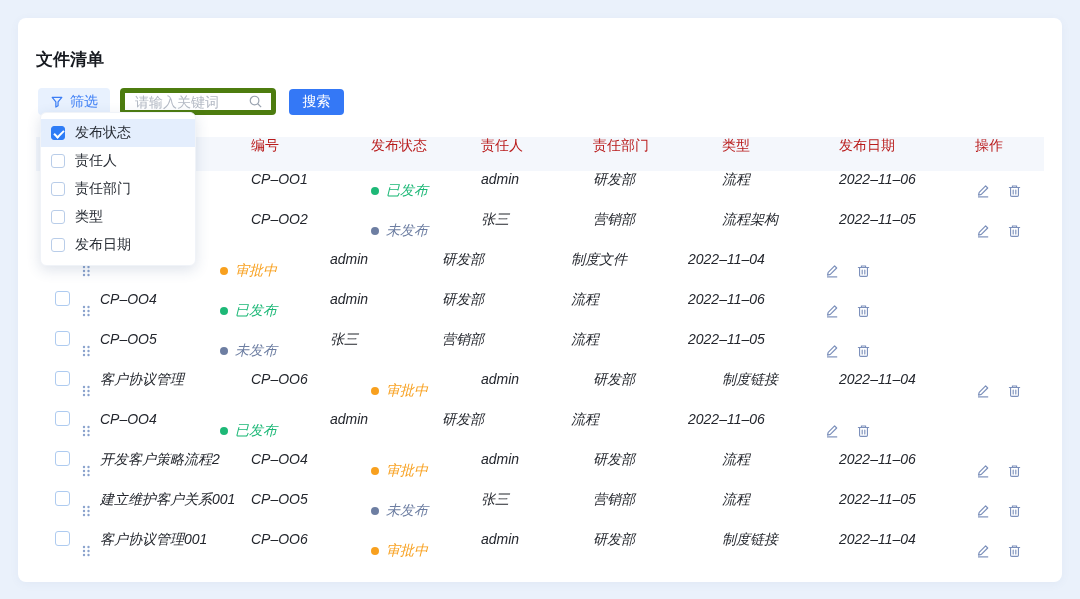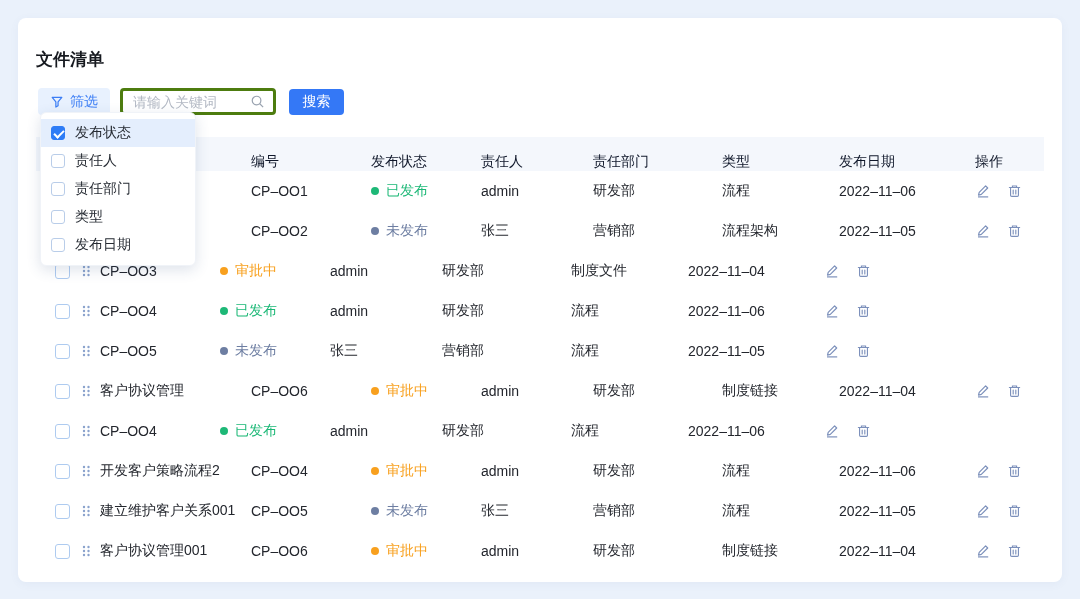--- a/index.html
+++ b/index.html
@@ -22,36 +22,36 @@
   }
   
   .toolbar { display:flex; align-items:center; margin-top:17px; height:27px; }
   .filter-btn {
     display:flex; align-items:center; gap:6px; height:27px; padding:0 12px;
     background:#e8f1fe; color:#3b7df5; font-size:14px; border:none; border-radius:4px;
     cursor:pointer; margin-left:2px;
   }
   .search-box {
     display:flex; align-items:center; height:27px; width:156px;
-    border:3px solid #4d7c0f; border-radius:4px; margin-left:10px; background:#fff;
+    border:5px solid #4d7c0f; border-radius:4px; margin-left:10px; background:#fff;
     padding:0 8px 0 10px;
   }
   .search-box input {
     border:none; outline:none; flex:1; min-width:0; font-size:14px; color:#23262d;
     font-family:inherit; background:transparent;
   }
   .search-box input::placeholder { color:#b3b9c4; }
   .search-btn {
     height:26px; width:55px; margin-left:13px; background:#3478f6; color:#fff;
     border:none; border-radius:4px; font-size:14px; cursor:pointer; font-family:inherit;
   }
   
   .table { margin-top:22px; }
-  .thead { display:flex; height:34px; align-items:flex-end; background:#f4f7fc; color:#0f172a; font-size:14px; }
-  .trow { display:flex; height:40px; align-items:center; font-size:14px; background:#fff; }
+  .thead { display:flex; height:34px; align-items:flex-start; background:#f4f7fc; color:#b91c1c; font-size:14px; }
+  .trow { display:flex; height:40px; font-size:14px; background:#fff;font-style:italic; }
   .c-namegrp { width:215px; }
   .c-sel  { width:44px; display:flex; justify-content:flex-end; padding-right:10px;}
   .c-drag { width:20px; display:flex; align-items:center; }
   .c-name { width:151px; white-space:nowrap; overflow:hidden; }
   .c-code { width:120px; }
   .c-stat { width:110px; display:flex; align-items:center; gap:7px; }
   .c-own  { width:112px; }
   .c-dept { width:129px; }
   .c-type { width:117px; }
   .c-date { width:136px; }

